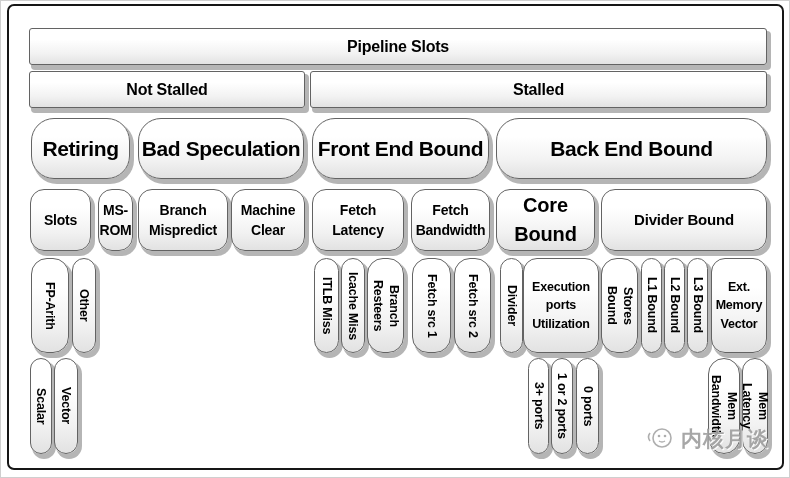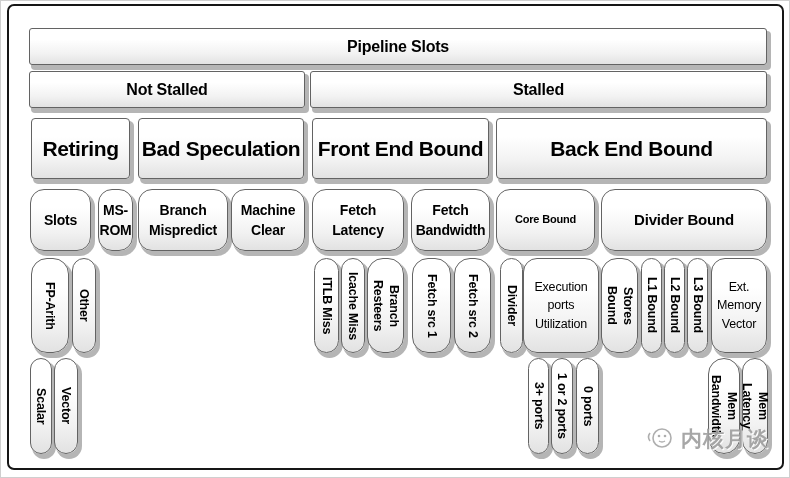--- a/index.html
+++ b/index.html
@@ -25,23 +25,23 @@
     display:flex;align-items:center;justify-content:center;
     text-align:center;
     white-space:pre-line;
     color:#000;
     background:linear-gradient(180deg,#ffffff 30%,#f2f2f2 70%,#e2e2e2 100%);
     border:1px solid #636363;
     box-shadow:3px 4px 0 1px #b5b5b5;
     letter-spacing:-0.2px;
   }
   .hdr{border-radius:3px;font-size:16px;font-weight:700;}
-  .big{border-radius:4px;font-size:21px;font-weight:700;letter-spacing:-0.4px;}
+  .big{border-radius:23px;font-size:21px;font-weight:700;letter-spacing:-0.4px;}
   .mid{border-radius:14px;font-size:14px;font-weight:600;line-height:1.45;}
-  .sub{border-radius:14px;font-size:12.5px;font-weight:400;line-height:1.45;}
+  .sub{border-radius:14px;font-size:12.5px;font-weight:700;line-height:1.45;}
   .pill{border-radius:16px;font-size:12.5px;font-weight:600;line-height:1.3;}
   .vert{writing-mode:vertical-rl;}
   .watermark{
     position:absolute;
     left:645px;top:424px;width:138px;height:34px;
     display:flex;gap:5px;
     z-index:10;
     opacity:0.92;
   }
   .watermark .wm-text{
@@ -71,21 +71,21 @@
   <div class="box mid" style="left:97px;top:188px;width:35px;height:62px">MS-
 ROM</div>
   <div class="box mid" style="left:137px;top:188px;width:90px;height:62px">Branch
 Mispredict</div>
   <div class="box mid" style="left:230px;top:188px;width:74px;height:62px">Machine
 Clear</div>
   <div class="box mid" style="left:311px;top:188px;width:92px;height:62px">Fetch
 Latency</div>
   <div class="box mid" style="left:410px;top:188px;width:79px;height:62px">Fetch
 Bandwidth</div>
-  <div class="box mid" style="left:495px;top:188px;width:99px;height:62px;font-size:11px">Core Bound</div>
+  <div class="box mid" style="left:495px;top:188px;width:99px;height:62px;font-size:20px">Core Bound</div>
   <div class="box mid" style="left:600px;top:188px;width:166px;height:62px;font-size:15px">Divider Bound</div>
 
   <div class="box pill vert" style="left:30px;top:257px;width:38px;height:95px">FP-Arith</div>
   <div class="box pill vert" style="left:71px;top:257px;width:24px;height:95px">Other</div>
   <div class="box pill vert" style="left:313px;top:257px;width:25px;height:95px">ITLB Miss</div>
   <div class="box pill vert" style="left:340px;top:257px;width:24px;height:95px">Icache Miss</div>
   <div class="box pill vert" style="left:366px;top:257px;width:37px;height:95px">Branch
 Resteers</div>
   <div class="box pill vert" style="left:411px;top:257px;width:39px;height:95px">Fetch src 1</div>
   <div class="box pill vert" style="left:453px;top:257px;width:37px;height:95px">Fetch src 2</div>

